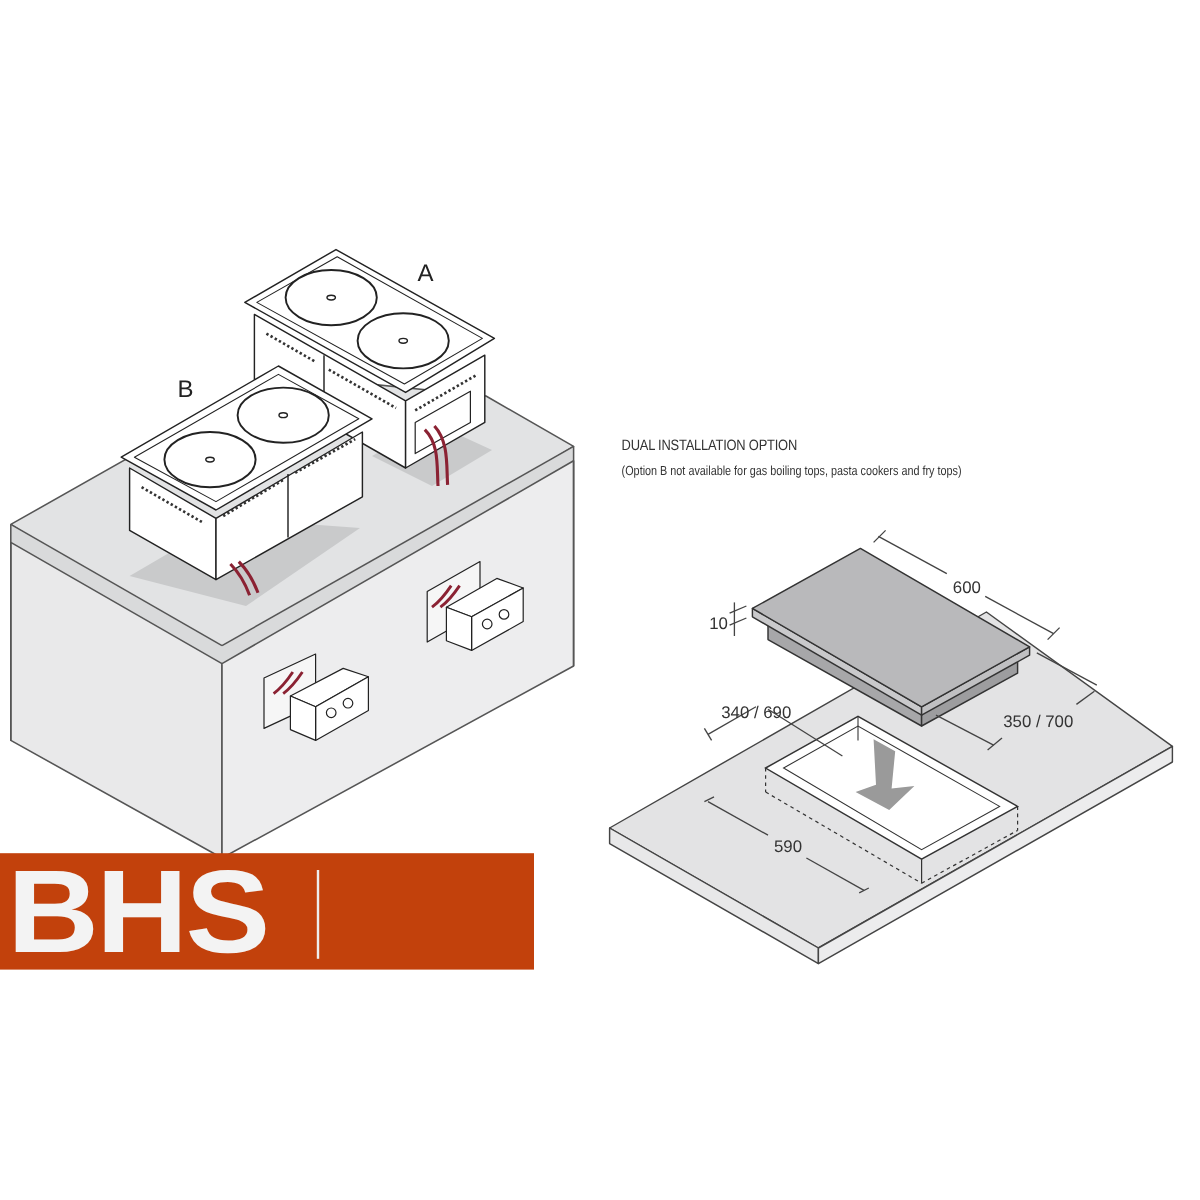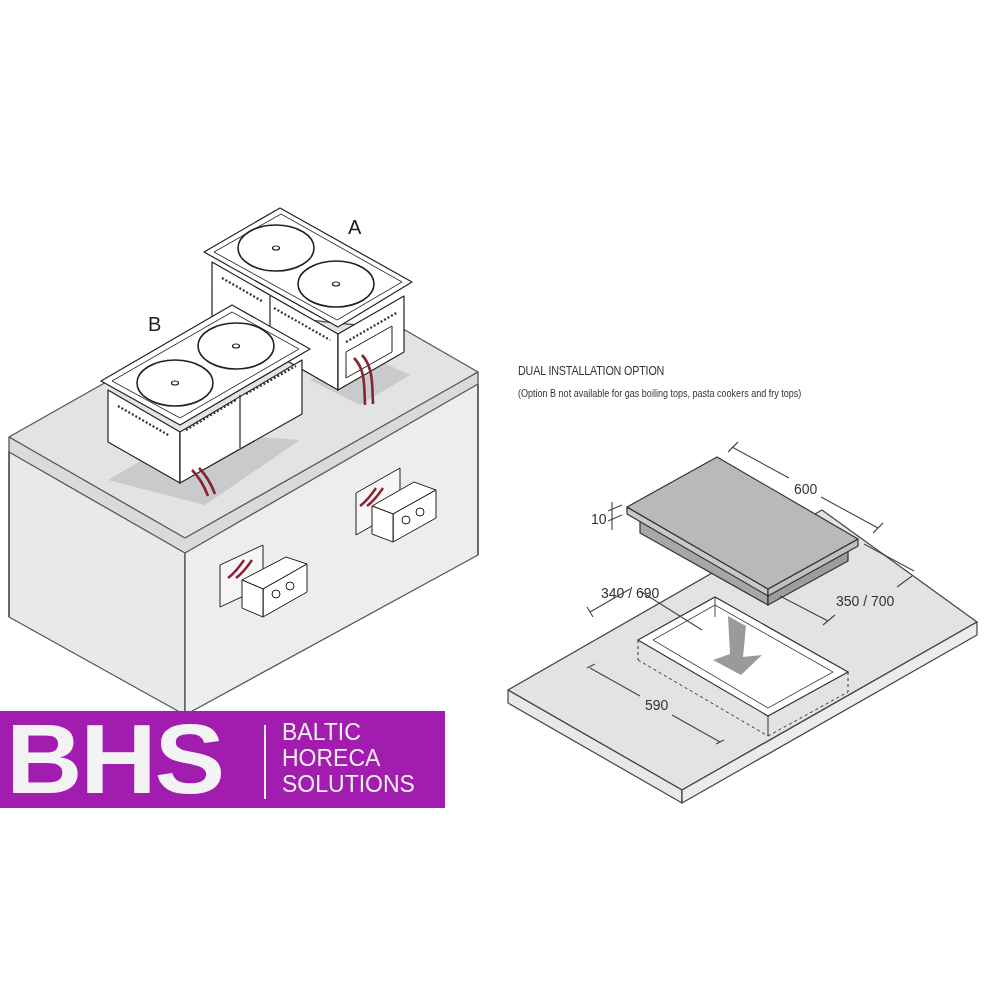--- a/index.html
+++ b/index.html
@@ -1,21 +1,21 @@
 <!DOCTYPE html>
 <html><head>
 <meta charset="utf-8">
 <style>
   html, body { margin: 0; padding: 0; background: #ffffff; }
   body { width: 1000px; height: 1000px; position: relative; overflow: hidden; font-family: "Liberation Sans", sans-serif; }
   #stage { position: absolute; left: 0; top: 0; width: 1000px; height: 1000px; }
   .caption { position: absolute; color: #333333; font-family: "Liberation Sans", sans-serif; white-space: nowrap; }
   .cap-title { left: 518px; top: 364px; font-size: 12.5px; letter-spacing: -0.2px; transform: scaleX(0.86); transform-origin: left top; }
   .cap-note { left: 518px; top: 387px; font-size: 11px; transform: scaleX(0.82); transform-origin: left top; }
-  .banner { position: absolute; left: 0; top: 711px; width: 445px; height: 97px; background: #a21caf; }
+  .banner { position: absolute; left: 0; top: 711px; width: 445px; height: 97px; background: #c2410c; }
   .banner-bhs { position: absolute; left: 6px; top: 0px; font-family: "Liberation Sans", sans-serif; font-weight: bold; font-size: 98px; line-height: 97px; color: #f3f3f3; letter-spacing: -2px; transform: scaleX(1.08); transform-origin: left top; }
   .banner-sep { position: absolute; left: 264px; top: 14px; width: 2px; height: 74px; background: #eeeeee; }
   .banner-text { position: absolute; left: 282px; top: 8px; font-family: "Liberation Sans", sans-serif; font-size: 23px; line-height: 26px; color: #f0f0f0; }
   .banner-text div { white-space: nowrap; }
   .dim { font-family: "Liberation Sans", sans-serif; font-size: 14px; fill: #333333; }
   .lbl { font-family: "Liberation Sans", sans-serif; font-size: 20px; fill: #222222; }
 </style>
 </head>
 <body>
 
@@ -170,19 +170,14 @@
     <text class="dim" x="601" y="598">340 / 690</text>
     <text class="dim" x="645" y="710">590</text>
   </svg>
 
   <div class="caption cap-title">DUAL INSTALLATION OPTION</div>
   <div class="caption cap-note">(Option B not available for gas boiling tops, pasta cookers and fry tops)</div>
 
   <div class="banner">
     <div class="banner-bhs">BHS</div>
     <div class="banner-sep"></div>
-    <div class="banner-text">
-      <div>BALTIC</div>
-      <div>HORECA</div>
-      <div>SOLUTIONS</div>
-    </div>
   </div>
 </div>
 
 </body></html>

